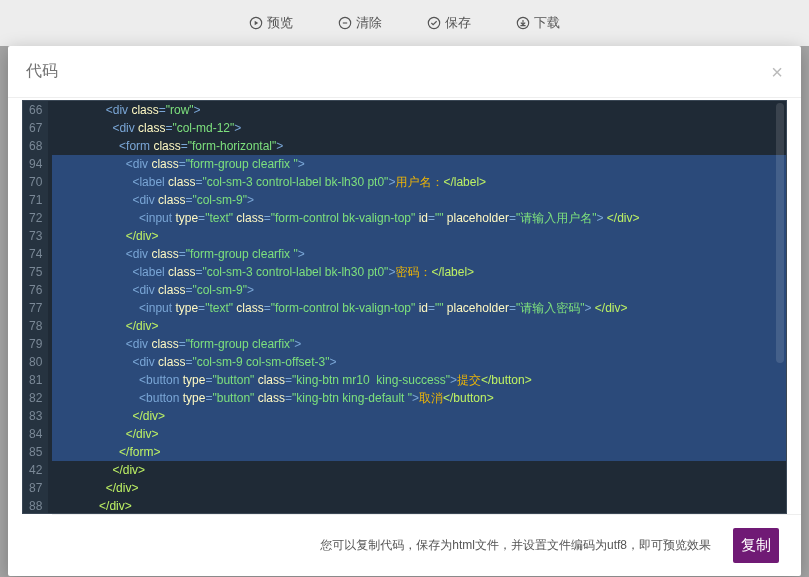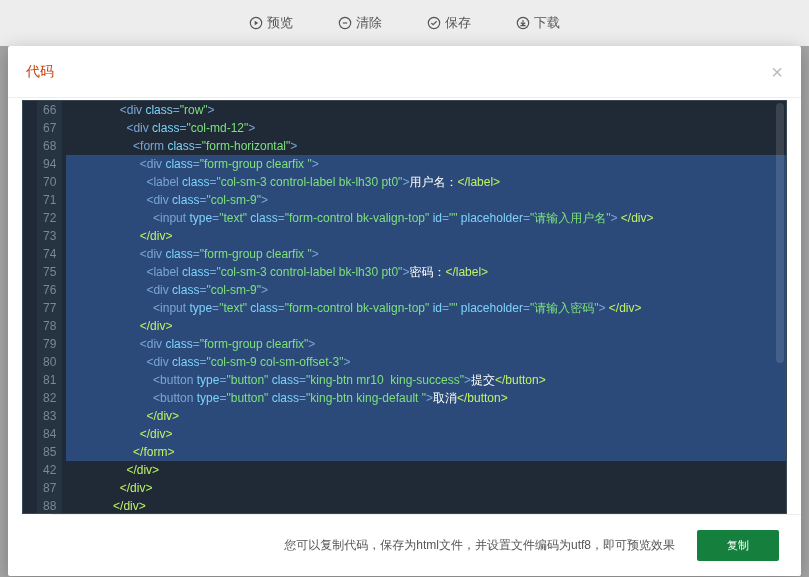--- a/index.html
+++ b/index.html
@@ -4,38 +4,38 @@
 <style>
 * { margin:0; padding:0; box-sizing:border-box; font-family:"Microsoft YaHei","PingFang SC",Arial,sans-serif; }
 body { width:809px; height:577px; background:#f5f5f5; overflow:hidden; position:relative; }
 .backdrop { position:absolute; inset:0; background:#ededed; }
 .toolbar { position:absolute; top:0; left:0; right:0; height:46px; display:flex; align-items:center; justify-content:center; gap:45px; }
 .tool-item { display:flex; align-items:center; gap:4px; font-size:13px; color:#555; cursor:pointer; }
 .tool-item svg { width:14px; height:14px; }
 .overlay { position:absolute; inset:0; background:rgba(0,0,0,0.3); top:46px; }
 .modal { position:absolute; top:46px; left:8px; right:8px; bottom:1px; background:#fff; border-radius:2px; box-shadow:0 4px 18px rgba(0,0,0,0.25); display:flex; flex-direction:column; }
 .modal-header { height:52px; display:flex; align-items:center; padding:0 18px; border-bottom:1px solid #eee; }
-.modal-title { font-size:14px; color:#c2410c;text-align:center; }
+.modal-title { font-size:16px; color:#737373;text-align:center; }
 .close-btn { margin-left:auto; color:#bbb; font-size:20px; cursor:pointer; line-height:1; }
 .modal-body { flex:1; padding:2px 14px 0 14px; overflow:hidden; }
-.editor-wrap { position:relative; width:100%; height:100%; display:flex; font-family:Consolas,Menlo,monospace; font-size:12px; line-height:18px; background:#1f2a36; color:#ccc; border:1px solid #3a4755; overflow:auto;padding-left:14px; }
+.editor-wrap { position:relative; width:100%; height:100%; display:flex; font-family:Consolas,Menlo,monospace; font-size:12px; line-height:18px; background:#1f2a36; color:#ccc; border:1px solid #3a4755; overflow:auto; }
 .gutter { background:#263340; color:#7a8896; text-align:right; padding:0 6px; user-select:none; }
 .gutter div { height:18px; }
 .code { white-space:pre; padding-left:4px; position:relative; flex:1; }
 .code-line { height:18px; }
 .sel { background:#2b4a7a; }
 .tag { color:#7aa6d6; } 
-.attr { color:#7dd3fc; }
+.attr { color:#fef9c3; }
 .str { color:#7de07d; }
-.txt { color:#ffffff; font-weight:500; }
+.txt { color:#eab308; font-weight:500; }
 .slash { color:#bef264; }
 .indent { display:inline-block; }
 .modal-footer { height:62px; border-top:1px solid #eee; display:flex; align-items:center; padding:0 22px; gap:22px;margin-left:44px; }
 .footer-hint { margin-left:auto; font-size:12px; color:#555; }
-.copy-btn { background:#15803d; color:#fff; border:none; padding:8px 30px; font-size:11px; cursor:pointer; border-radius:2px; }
+.copy-btn { background:#701a75; color:#fff; border:none; padding:8px 8px; font-size:15px; cursor:pointer; border-radius:2px; }
 .scroll-stub { position:absolute; right:2px; top:2px; width:8px; height:260px; background:rgba(255,255,255,0.12); border-radius:4px; }
 </style>
 </head>
 <body>
 
 <div class="backdrop">
   <div class="toolbar">
     <div class="tool-item">
       <svg viewBox="0 0 16 16">
           <circle cx="8" cy="8" r="6.5" fill="none" stroke="#555" stroke-width="1.3"></circle>

